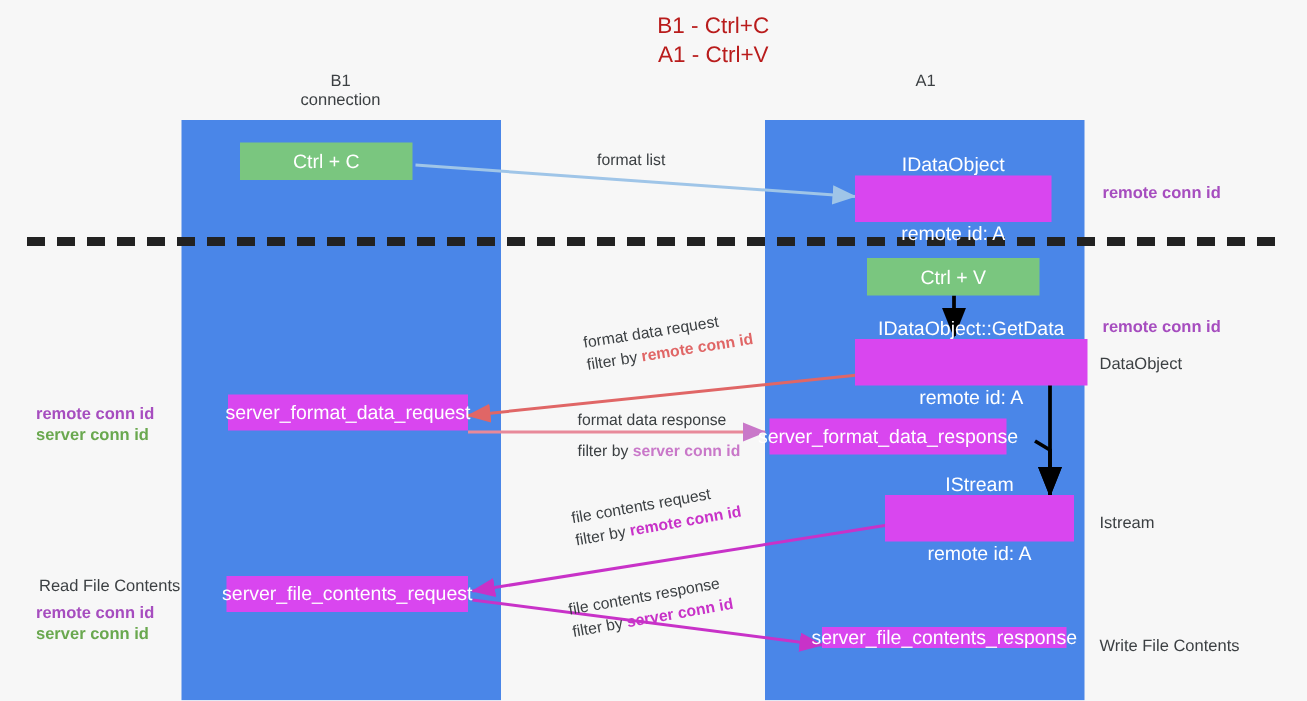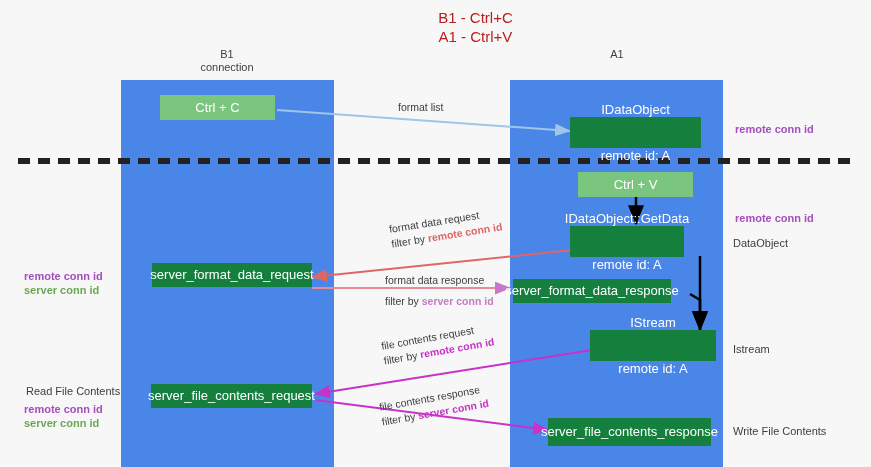--- a/index.html
+++ b/index.html
@@ -55,21 +55,21 @@
     flex-direction: column;
     align-items: center;
     justify-content: center;
     color: #ffffff;
     font-size: 13px;
     line-height: 14px;
     text-align: center;
     padding: 2px 4px;
   }
   .box.green { background: #7ac67f; }
-  .box.orange { background: #15803d; gap: 32px; }
+  .box.orange { background: #d946ef; gap: 32px; }
   .box .ln { display: block; white-space: nowrap; }
   
   .side-label {
     position: absolute;
     font-size: 11px;
     line-height: 14px;
     white-space: nowrap;
   }
   .side-label .ln { display: block; }
   .c-purple { color: #a64dbf; font-weight: bold; }
@@ -165,21 +165,21 @@
 
   <div class="box green" style="left:578px; top:172px; width:115px; height:25px;">
     <span class="ln">Ctrl + V</span>
   </div>
 
   <div class="box orange" style="left:570px; top:117px; width:131px; height:31px;">
     <span class="ln">IDataObject</span>
     <span class="ln">remote id: A</span>
   </div>
 
-  <div class="box orange" style="left:570px; top:226px; width:114px; height:31px;">
+  <div class="box orange" style="left:570px; top:226px; width:155px; height:31px;">
     <span class="ln">IDataObject::GetData</span>
     <span class="ln">remote id: A</span>
   </div>
 
   <div class="box orange" style="left:590px; top:330px; width:126px; height:31px;">
     <span class="ln">IStream</span>
     <span class="ln">remote id: A</span>
   </div>
 
   <div class="box orange" style="left:152px; top:263px; width:160px; height:24px;text-align:right;">
@@ -187,21 +187,21 @@
   </div>
 
   <div class="box orange" style="left:513px; top:279px; width:158px; height:24px;">
     <span class="ln">server_format_data_response</span>
   </div>
 
   <div class="box orange" style="left:151px; top:384px; width:161px; height:24px;">
     <span class="ln">server_file_contents_request</span>
   </div>
 
-  <div class="box orange" style="left:548px; top:418px; width:163px; height:28px;">
+  <div class="box orange" style="left:548px; top:418px; width:163px; height:14px;">
     <span class="ln">server_file_contents_response</span>
   </div>
 
   <div class="edge-label" style="left:398px; top:100px;">
     <span class="ln">format list</span>
   </div>
 
   <div class="edge-label rot-up-a" style="left:388px; top:222px;">
     <span class="ln">format data request</span>
     <span class="ln"><span>filter by </span><span class="lbl-red">remote conn id</span></span>

